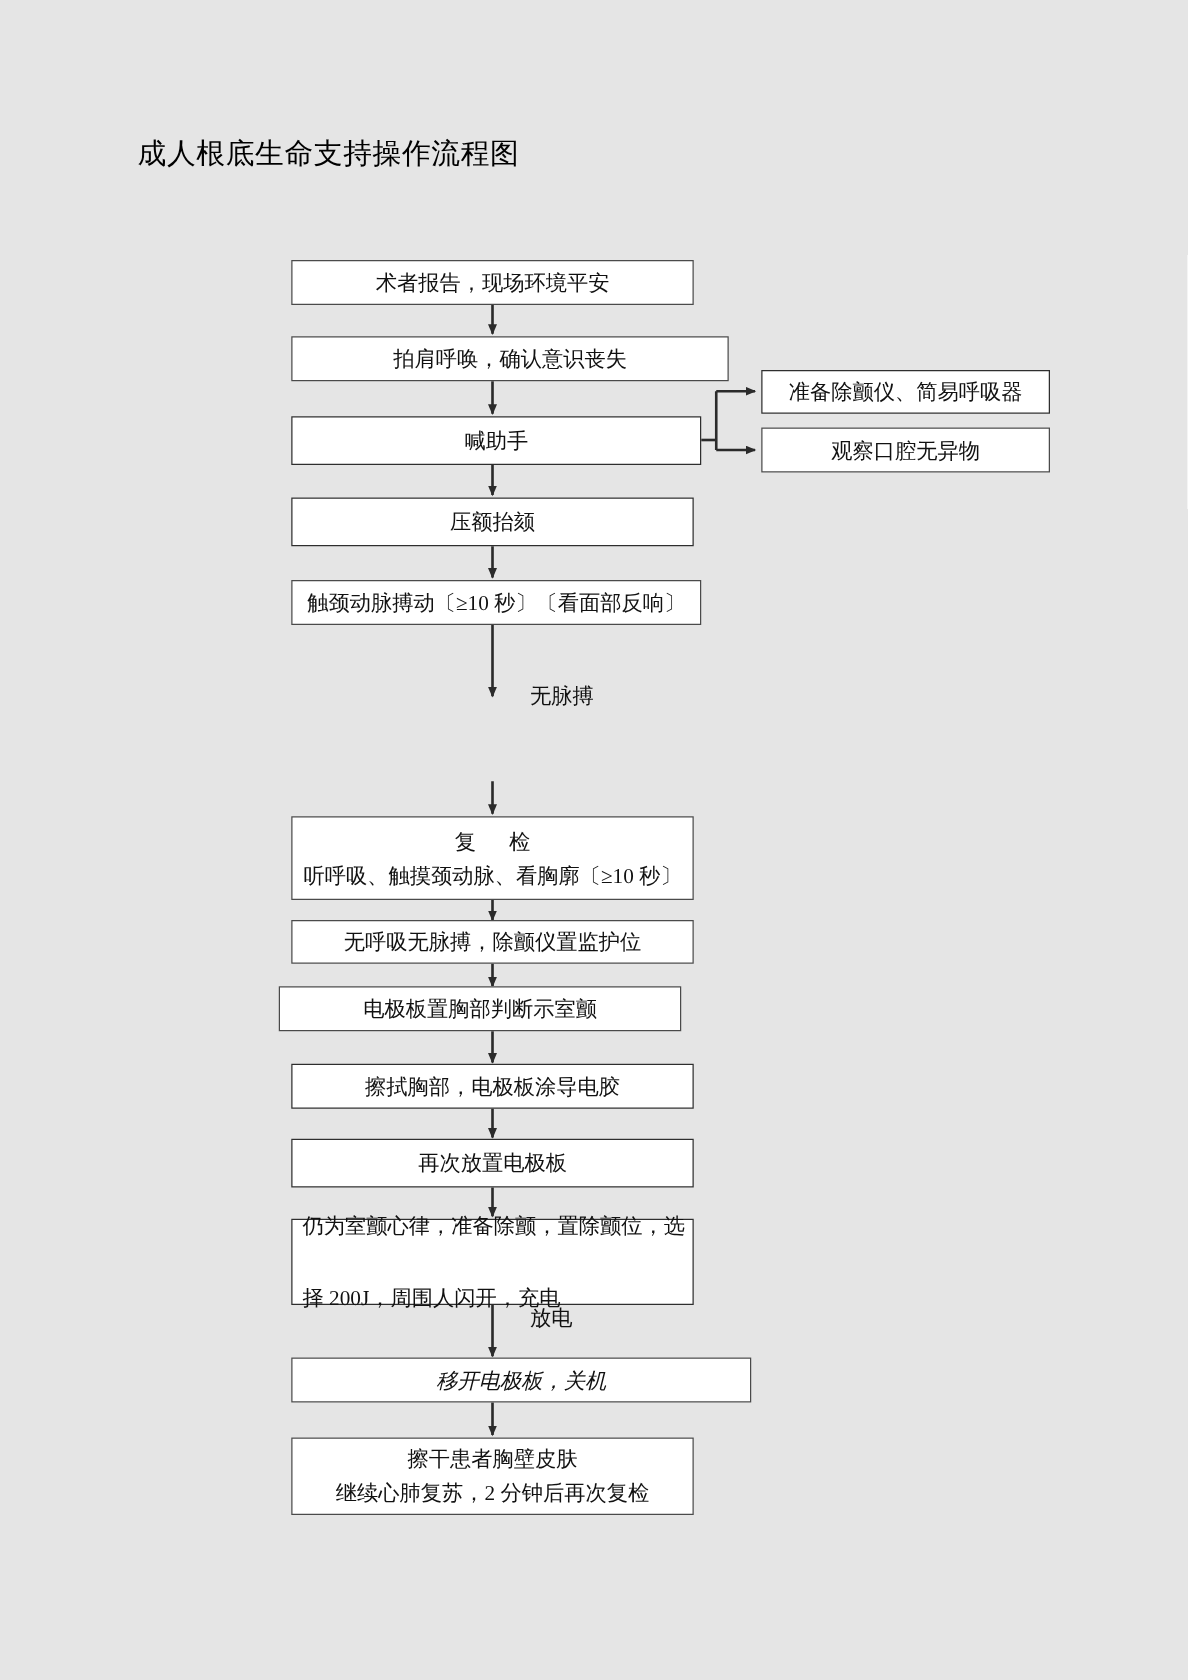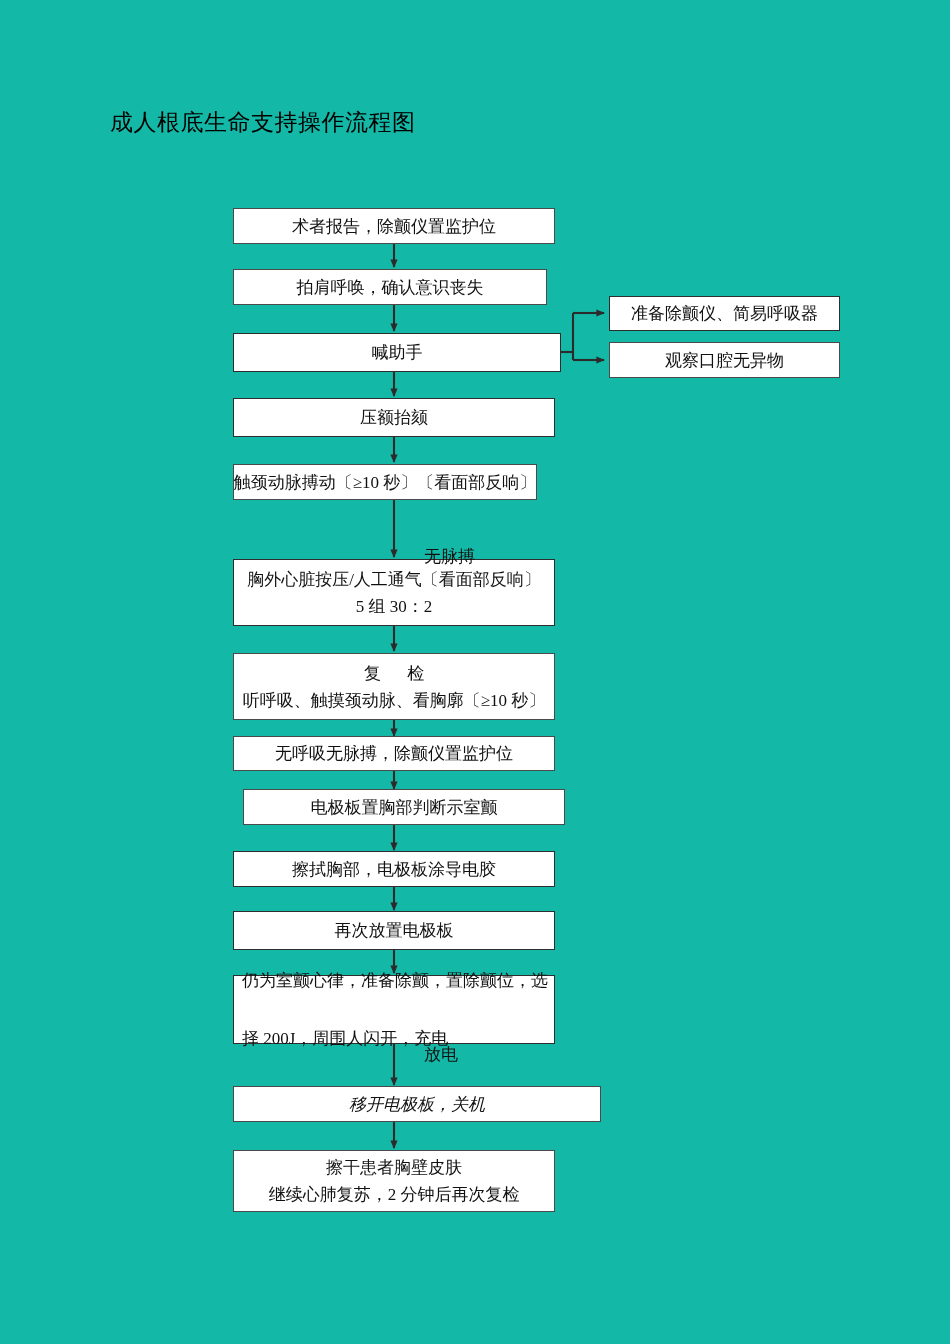--- a/index.html
+++ b/index.html
@@ -8,21 +8,21 @@
     background: #ffffff;
   }
   body {
     font-family: "Liberation Serif", "DejaVu Serif", serif;
     color: #1a1a1a;
   }
   #page {
     position: relative;
     width: 950px;
     height: 1344px;
-    background: #14b8a6;
+    background: #e5e5e5;
     overflow: hidden;
   }
   .page-title {
     position: absolute;
     left: 110px;
     top: 108px;
     font-size: 23px;
     line-height: 30px;
     letter-spacing: 0.5px;
     color: #000000;
@@ -126,54 +126,50 @@
         <line x1="560" y1="352" x2="573" y2="352"></line>
         <line x1="573" y1="313" x2="573" y2="360"></line>
 
         <line x1="573" y1="313" x2="604" y2="313" marker-end="url(#ah)"></line>
 
         <line x1="573" y1="360" x2="604" y2="360" marker-end="url(#ah)"></line>
       </g>
     </svg>
 
     <div class="node" style="left:233px; top:208px; width:322px; height:36px;">
-      <span class="ln">术者报告，除颤仪置监护位</span>
-    </div>
-
-    <div class="node" style="left:233px; top:269px; width:314px; height:36px;">
+      <span class="ln">术者报告，现场环境平安</span>
+    </div>
+
+    <div class="node" style="left:233px; top:269px; width:350px; height:36px;">
       <span class="ln">拍肩呼唤，确认意识丧失</span>
     </div>
 
     <div class="node thick" style="left:233px; top:333px; width:328px; height:39px;">
       <span class="ln">喊助手</span>
     </div>
 
     <div class="node thick" style="left:233px; top:398px; width:322px; height:39px;">
       <span class="ln">压额抬颏</span>
     </div>
 
-    <div class="node" style="left:233px; top:464px; width:304px; height:36px;">
+    <div class="node" style="left:233px; top:464px; width:328px; height:36px;">
       <span class="ln">触颈动脉搏动〔≥10 秒〕〔看面部反响〕</span>
     </div>
 
-    <div class="node thick" style="left:233px; top:559px; width:322px; height:67px;">
-      <span class="ln">胸外心脏按压/人工通气〔看面部反响〕</span>
-      <span class="ln">5 组 30：2</span>
-    </div>
 
     <div class="node" style="left:233px; top:653px; width:322px; height:67px;">
       <span class="ln spaced">复  检</span>
       <span class="ln">听呼吸、触摸颈动脉、看胸廓〔≥10 秒〕</span>
     </div>
 
     <div class="node" style="left:233px; top:736px; width:322px; height:35px;">
       <span class="ln">无呼吸无脉搏，除颤仪置监护位</span>
     </div>
 
-    <div class="node" style="left:243px; top:789px; width:322px; height:36px;">
+    <div class="node" style="left:223px; top:789px; width:322px; height:36px;">
       <span class="ln">电极板置胸部判断示室颤</span>
     </div>
 
     <div class="node thick" style="left:233px; top:851px; width:322px; height:36px;">
       <span class="ln">擦拭胸部，电极板涂导电胶</span>
     </div>
 
     <div class="node thick" style="left:233px; top:911px; width:322px; height:39px;">
       <span class="ln">再次放置电极板</span>
     </div>

